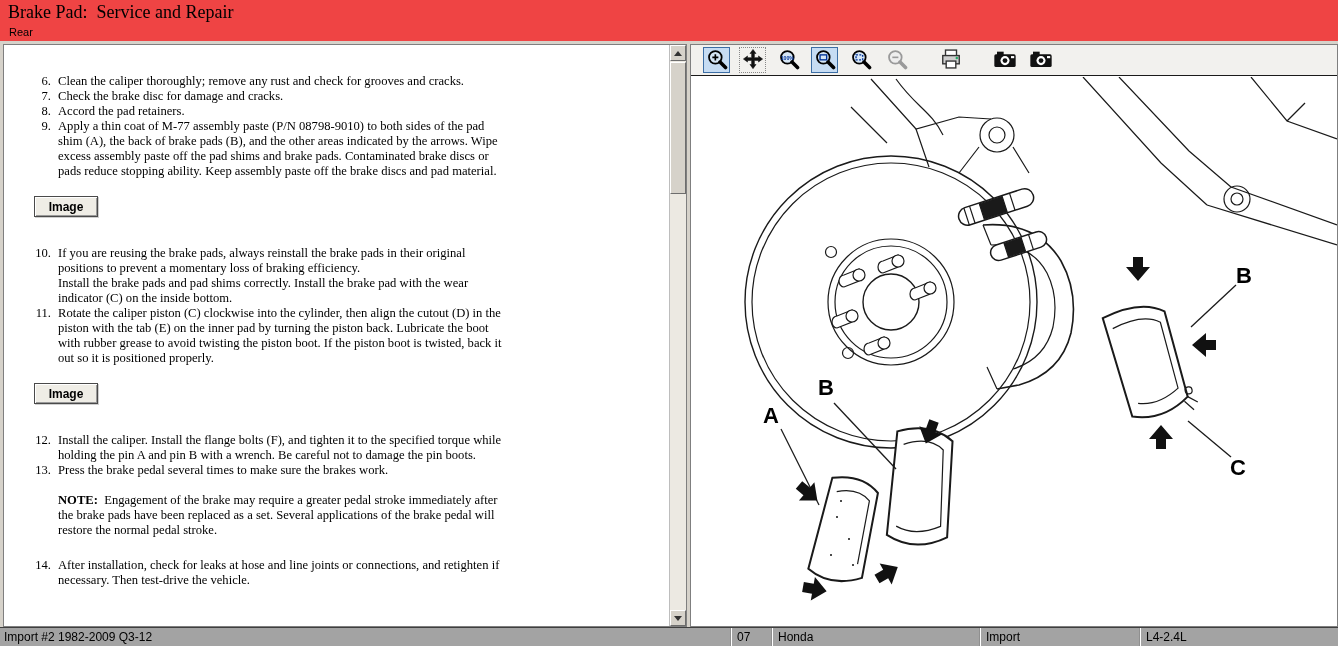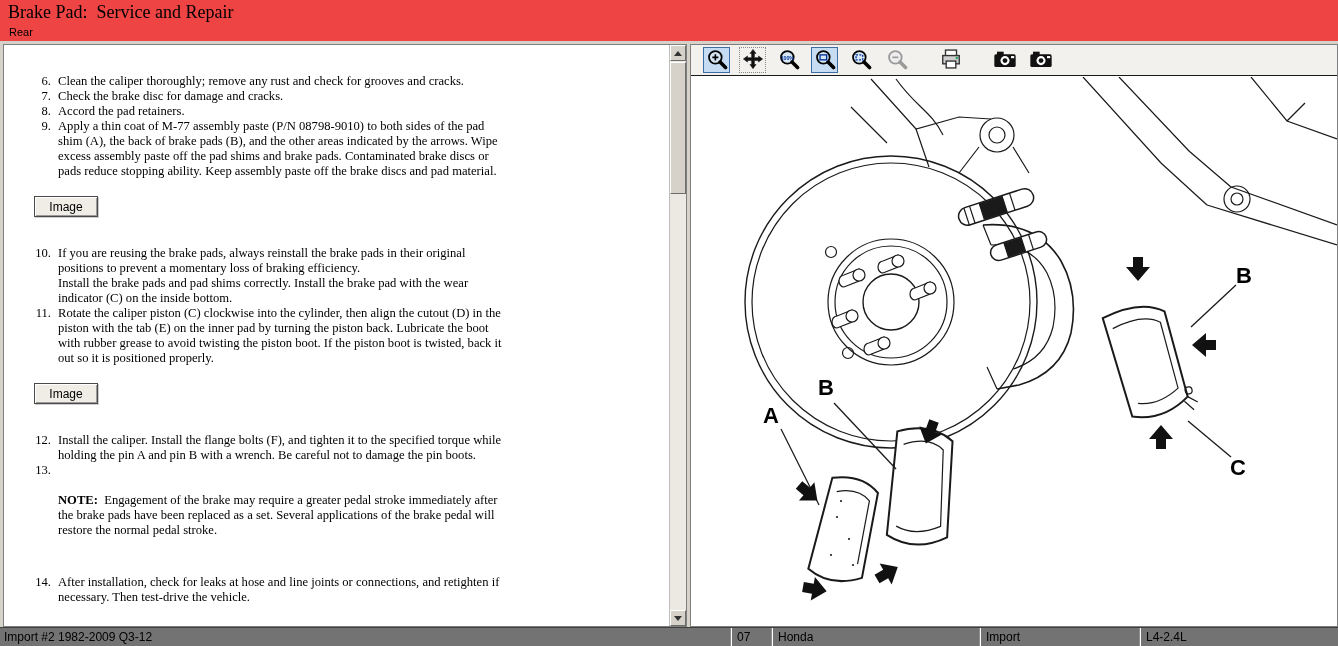--- a/index.html
+++ b/index.html
@@ -12,42 +12,42 @@
 
   .left-panel{position:absolute;left:3px;top:44px;width:684px;height:583px;background:#fff;border:1px solid #7f7f7f}
   .doc{position:absolute;left:0;top:0;right:17px;bottom:0;overflow:hidden;padding:29px 0 0 30px;
        font-family:"Liberation Serif",serif;font-size:12.6px;line-height:15px;color:#000}
   .step-row{display:flex}
   .step-num{flex:0 0 24px;text-align:right;padding-right:7px}
   .step-body{width:452px}
   .img-btn-row{margin:17px 0 29px 0}
   .image-button{width:64px;height:21px;background:#efede6;border:1px solid #4a4a4a;
        box-shadow:inset 1px 1px 0 #fff,inset -1px -1px 0 #9a9a9a,1px 1px 0 #cfcfcf;
-       font-family:"Liberation Sans",sans-serif;font-weight:normal;font-size:12px;color:#000;padding:0;cursor:pointer}
-  .note-row{margin:15px 0 37px 0}
+       font-family:"Liberation Sans",sans-serif;font-weight:bold;font-size:12px;color:#000;padding:0;cursor:pointer}
+  .note-row{margin:15px 0 20px 0}
   .note-row .step-num{visibility:hidden}
 
   .vscroll{position:absolute;top:0;right:0;width:17px;height:100%;background:#ece9e2;border-left:1px solid #bdbdbd}
   .sb-btn{position:absolute;left:0;width:16px;height:16px;background:#d6d2ca;border:1px solid;border-color:#fff #6d6d6d #6d6d6d #fff;
        display:flex;align-items:center;justify-content:center}
   .sb-btn.up{top:0}.sb-btn.down{bottom:0}
   .tri-up{width:0;height:0;border:4px solid transparent;border-bottom:5px solid #333;margin-top:-4px}
   .tri-down{width:0;height:0;border:4px solid transparent;border-top:5px solid #333;margin-bottom:-4px}
   .sb-thumb{position:absolute;left:0;top:17px;width:16px;height:132px;background:#d6d2ca;border:1px solid;border-color:#fff #6d6d6d #6d6d6d #fff}
 
   .right-panel{position:absolute;left:690px;top:44px;width:648px;height:583px;background:#fff;border:1px solid #7f7f7f}
   .toolbar{position:absolute;left:0;top:0;width:100%;height:31px;background:#f2f1ee;border-bottom:1px solid #1a1a1a;
        display:flex;align-items:center;padding-left:12px;gap:9px}
   .tbtn{width:27px;height:26px;display:flex;align-items:center;justify-content:center;border:1px solid transparent;background:transparent;padding:0;cursor:pointer}
   .tbtn.selected{background:#c6dcf3;border-color:#3c6ea5}
   .tbtn.focused{border:1px dotted #888}
   .sep{width:9px;flex:0 0 9px}
   .canvas{position:absolute;left:0;top:32px;right:0;bottom:0;background:#fff;cursor:zoom-in}
 
-  .statusbar{position:absolute;left:0;top:627px;width:100%;height:19px;background:#737373;border-top:1px solid #3f3f3f;
+  .statusbar{position:absolute;left:0;top:627px;width:100%;height:19px;background:#a3a3a3;border-top:1px solid #3f3f3f;
        display:flex;font-size:12px;color:#000;align-items:stretch}
   .cell{display:flex;align-items:center;padding-left:6px;border-left:1px solid #8f8f8f;box-shadow:inset 1px 0 0 #fff;overflow:hidden;white-space:nowrap}
   .cell.c1{border-left:none;box-shadow:none;width:730px;padding-left:4px}
   .cell.c2{width:41px}.cell.c3{width:208px}.cell.c4{width:160px}.cell.c5{flex:1}
 </style>
 </head>
 <body>
 
 <div class="header">
   <div class="title">Brake Pad:  Service and Repair</div>
@@ -96,20 +96,23 @@
       </div>
       <div class="img-btn-row"><button class="image-button">Image</button></div>
       <div class="step-row">
         <div class="step-num">12.</div>
         <div class="step-body">
           <div>Install the caliper. Install the flange bolts (F), and tighten it to the specified torque while holding the pin A and pin B with a wrench. Be careful not to damage the pin boots.</div>
         </div>
       </div>
       <div class="step-row">
         <div class="step-num">13.</div>
+        <div class="step-body">
+          <div>Press the brake pedal several times to make sure the brakes work.</div>
+        </div>
       </div>
       <div class="step-row note-row">
         <div class="step-num"></div>
         <div class="step-body">
           <div><b>NOTE:&nbsp; </b>Engagement of the brake may require a greater pedal stroke immediately after the brake pads have been replaced as a set. Several applications of the brake pedal will restore the normal pedal stroke.</div>
         </div>
       </div>
       <div class="step-row">
         <div class="step-num">14.</div>
         <div class="step-body">

